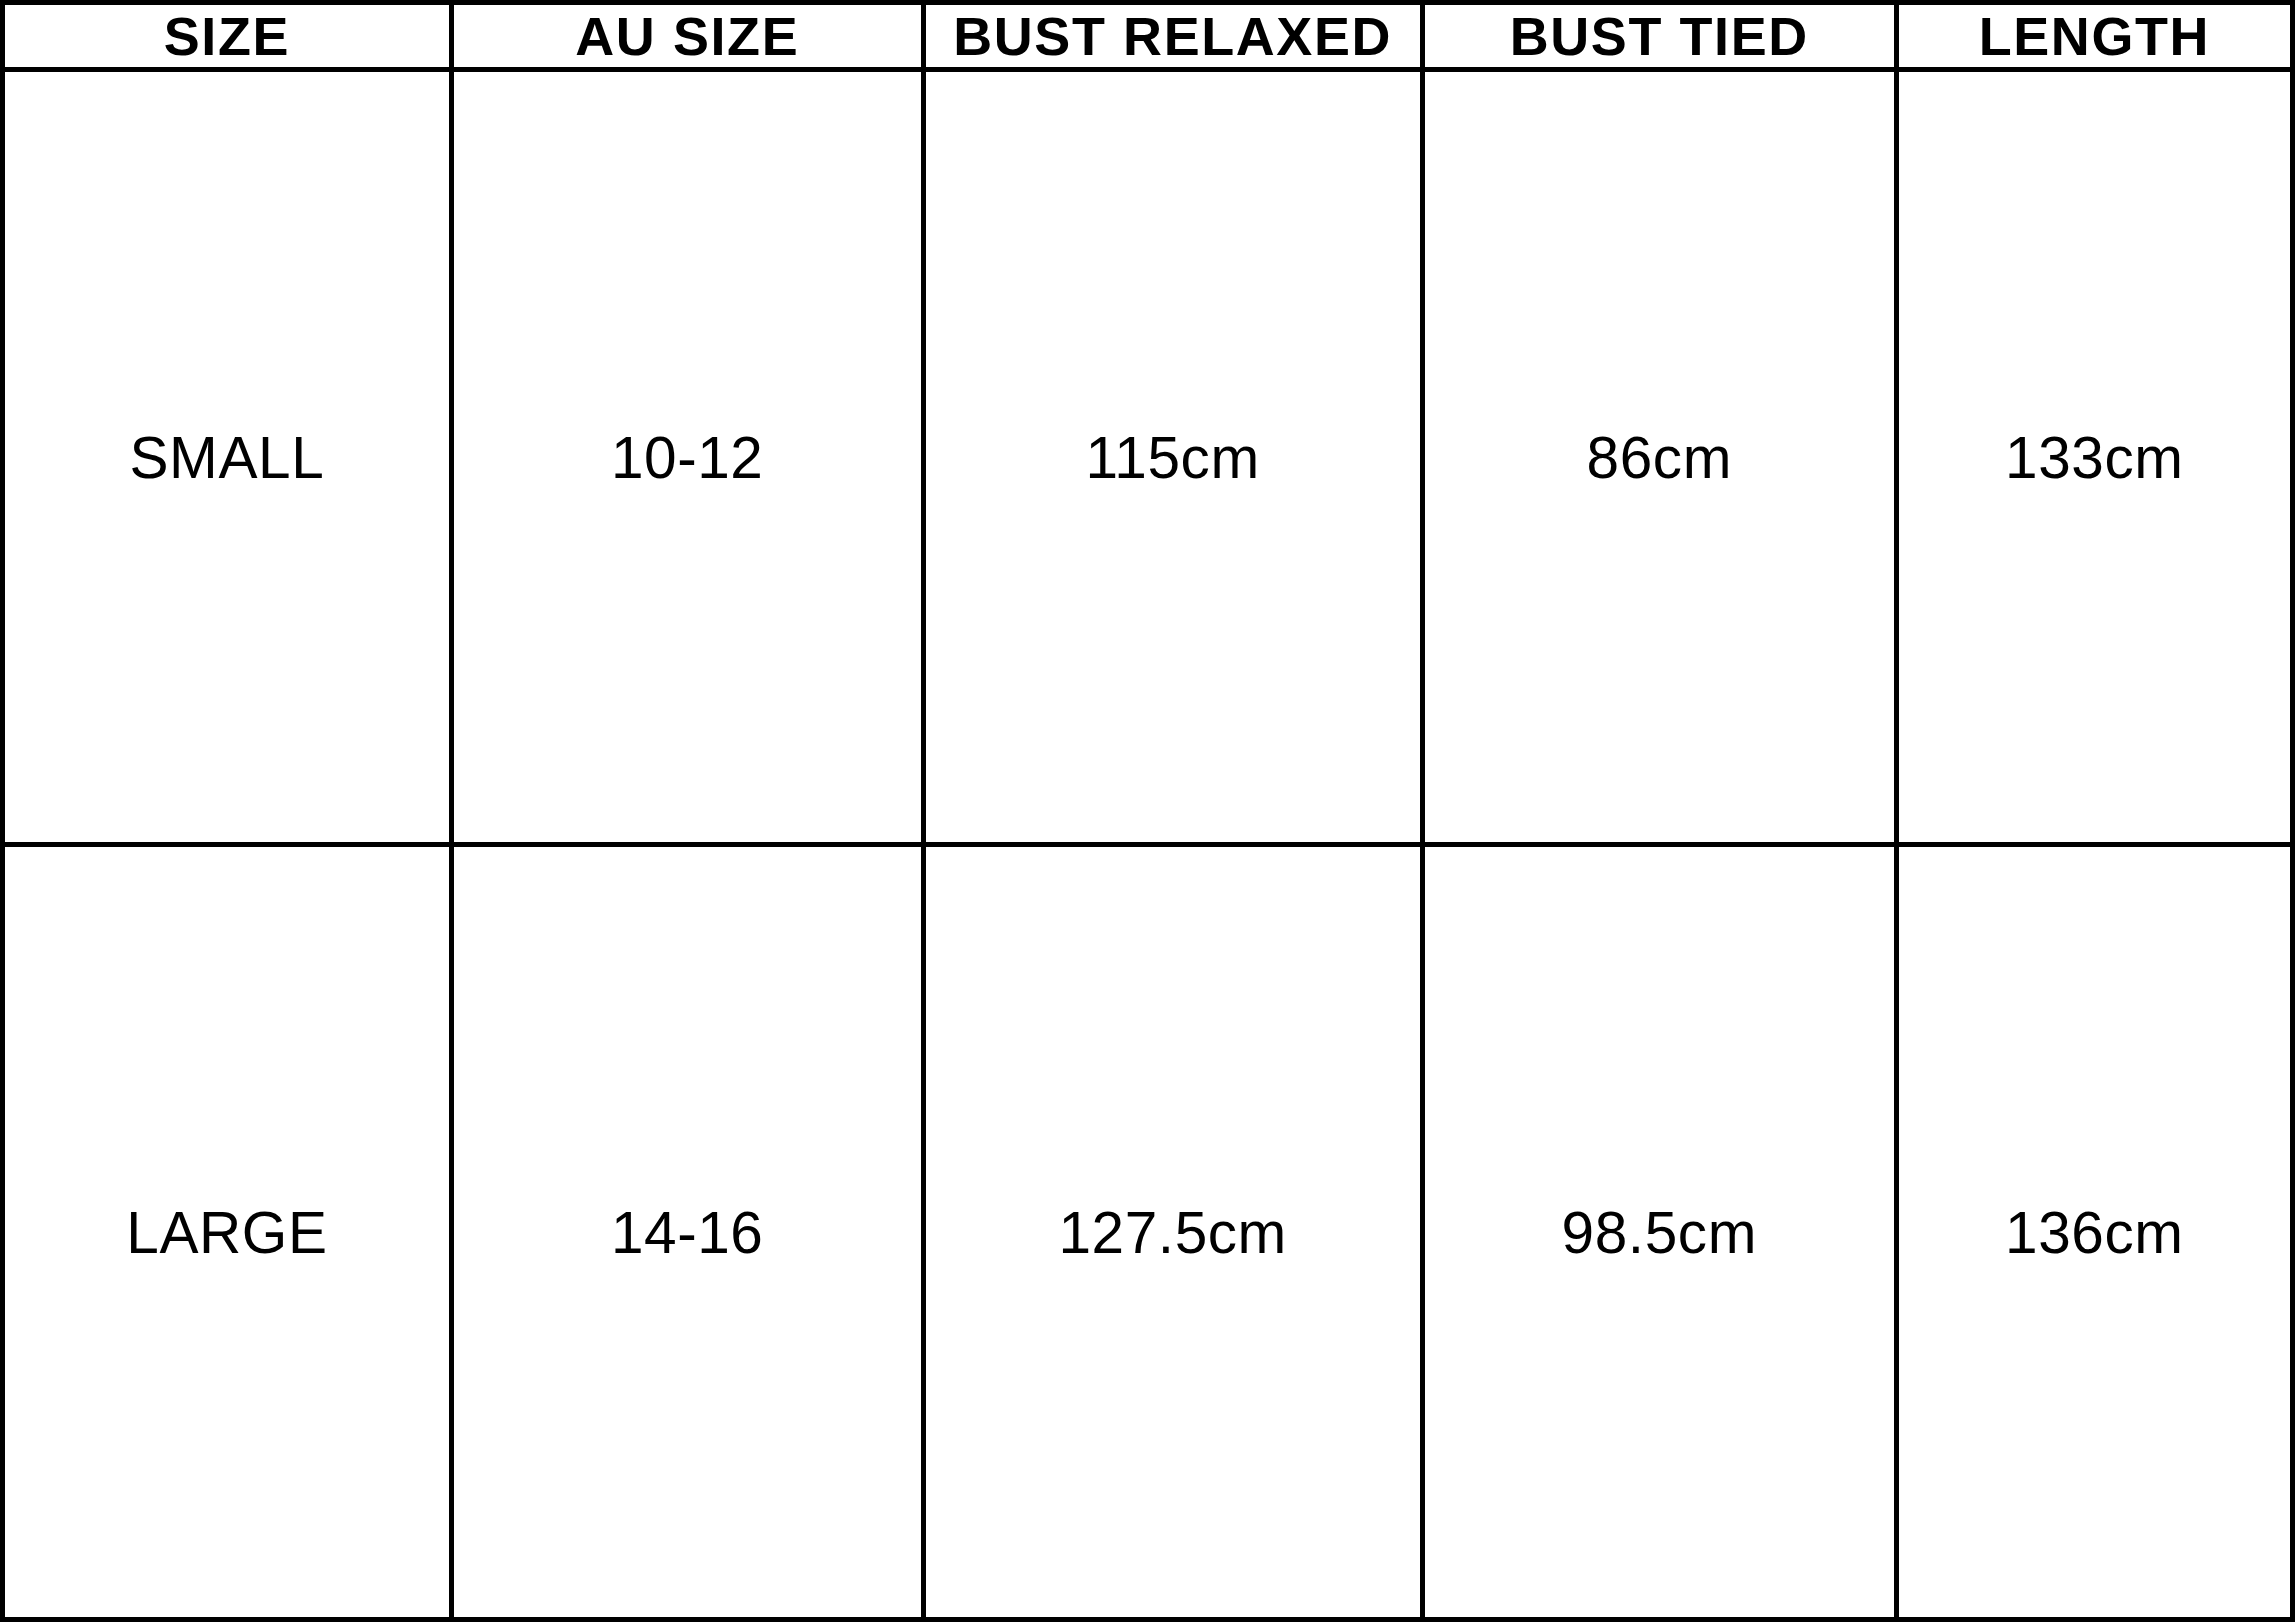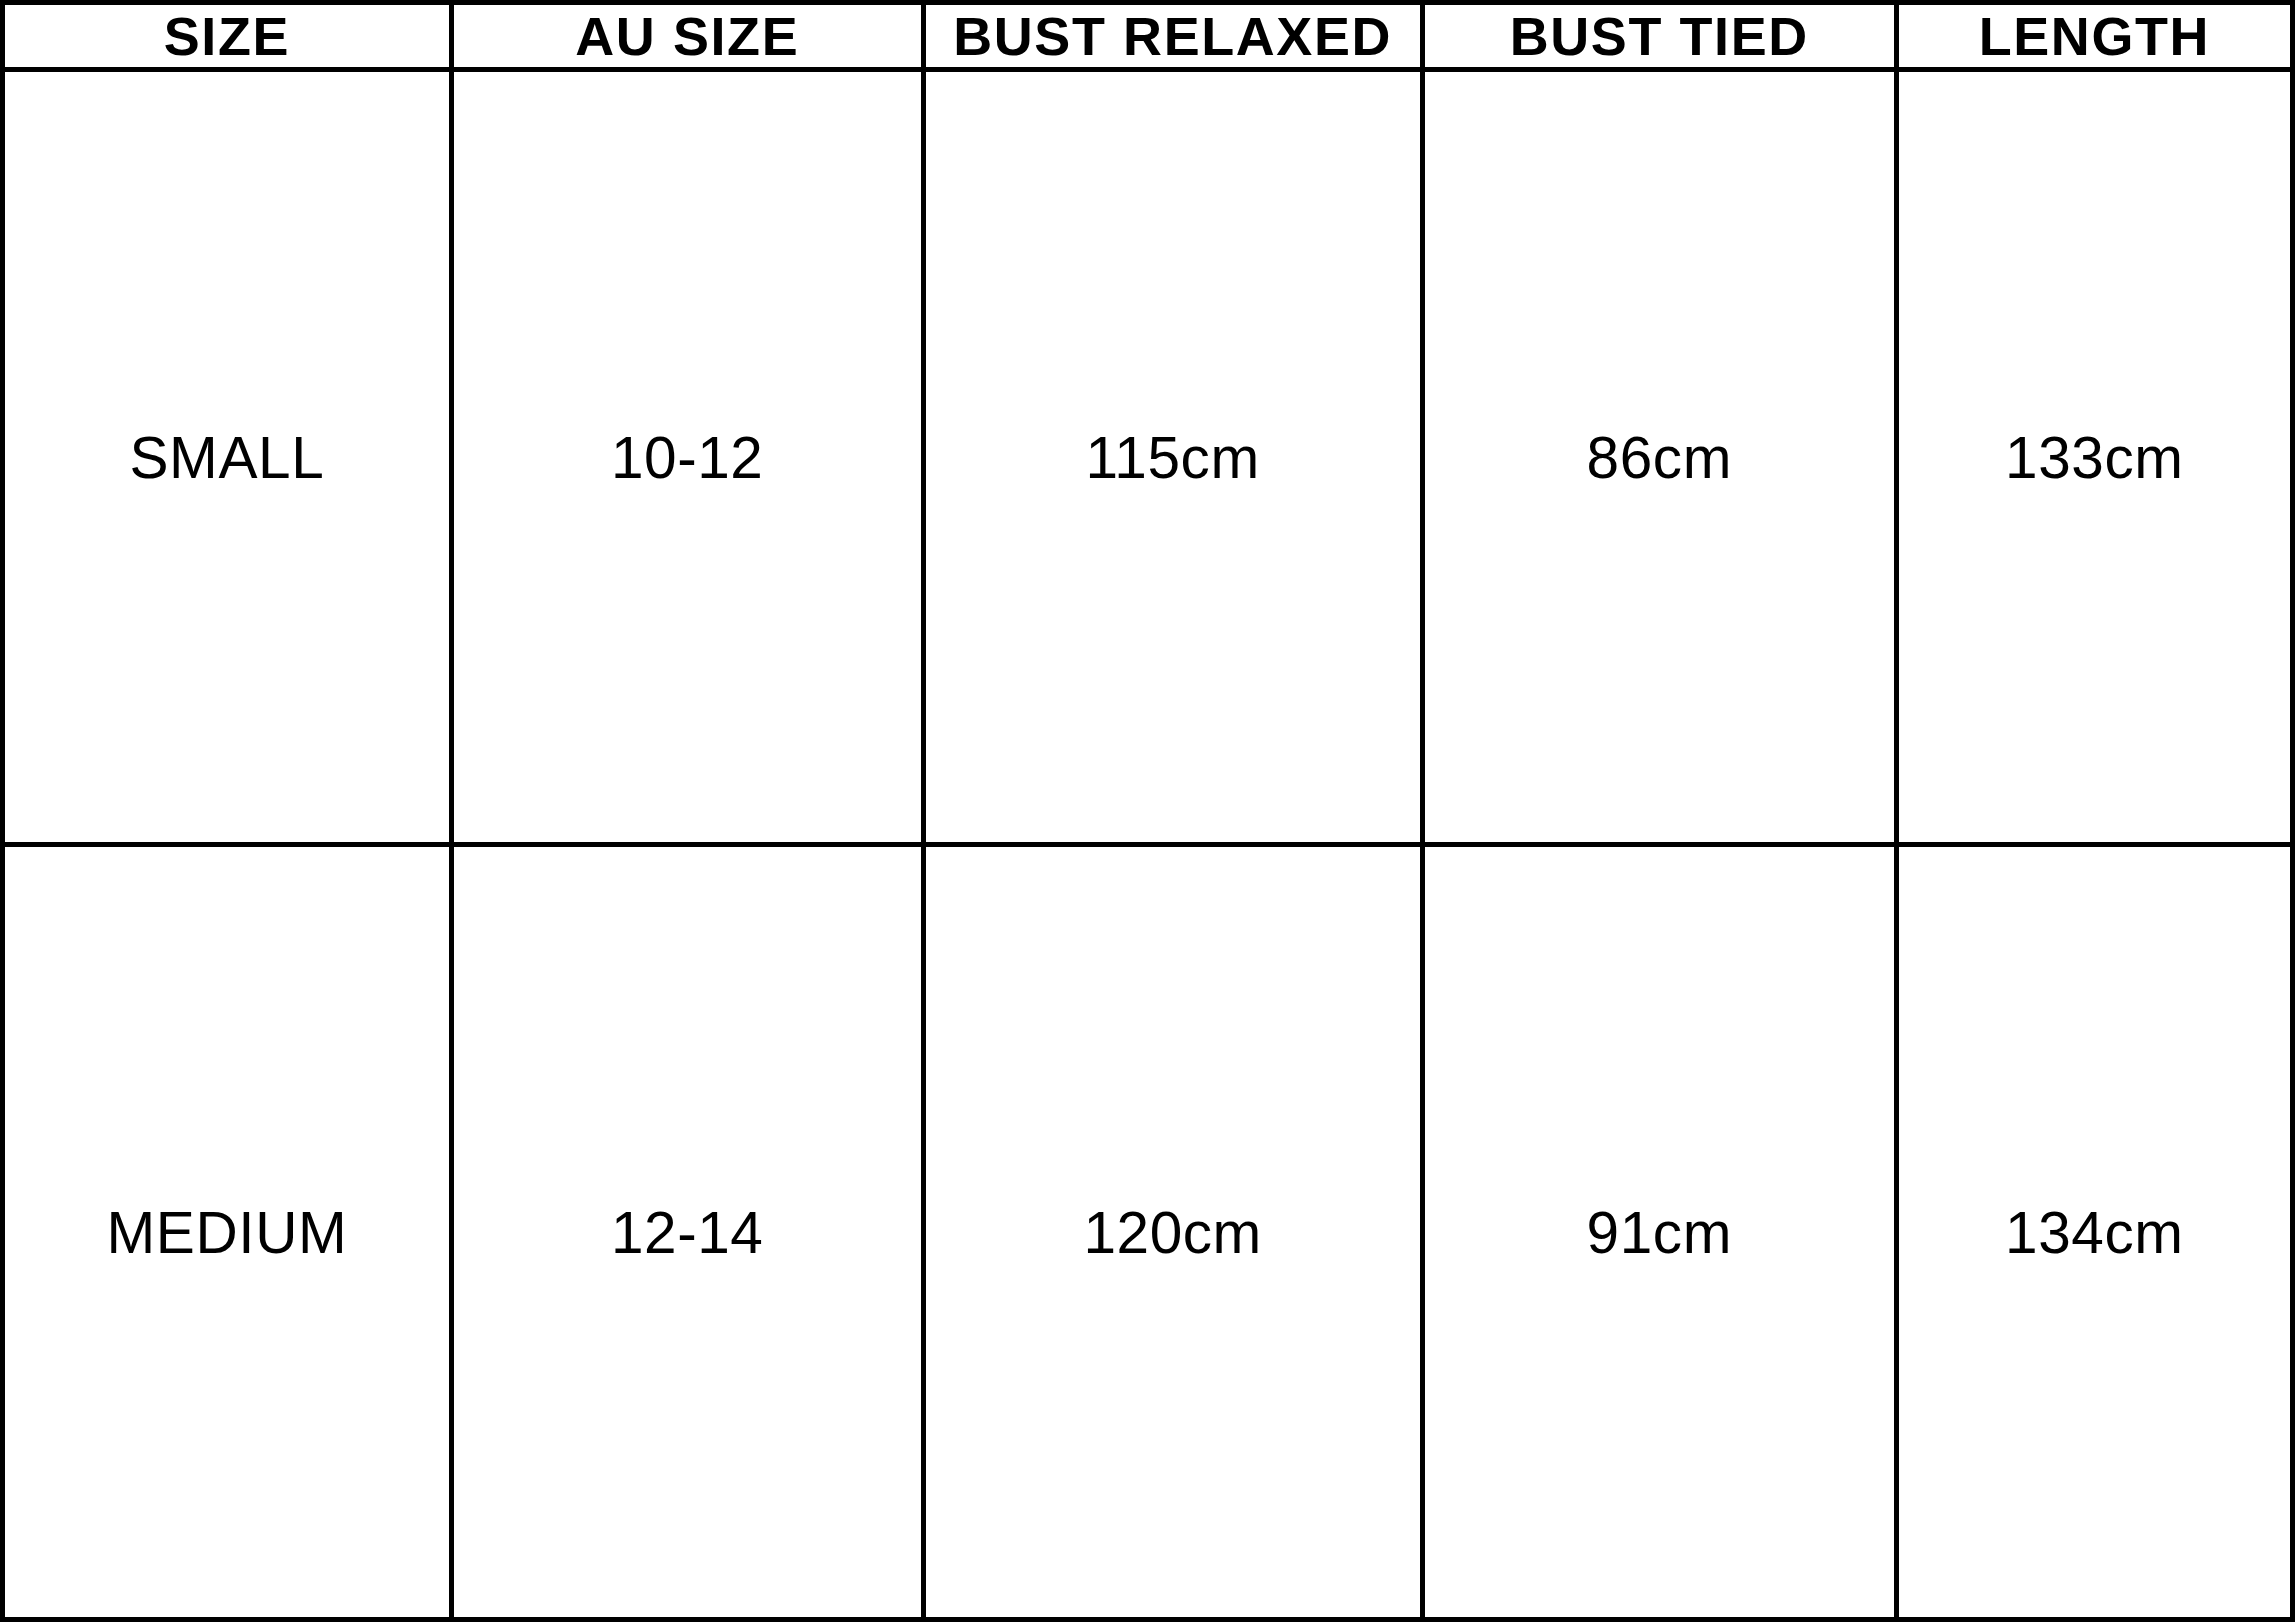--- a/index.html
+++ b/index.html
@@ -80,21 +80,21 @@
   </thead>
   <tbody>
     <tr>
       <td>SMALL</td>
       <td>10-12</td>
       <td>115cm</td>
       <td>86cm</td>
       <td>133cm</td>
     </tr>
     <tr>
-      <td>MEDIUM</td>
-      <td>12-14</td>
-      <td>120cm</td>
-      <td>91cm</td>
-      <td>134cm</td>
+      <td>LARGE</td>
+      <td>14-16</td>
+      <td>127.5cm</td>
+      <td>98.5cm</td>
+      <td>136cm</td>
     </tr>
   </tbody>
 </table>
 
 
 </body></html>

